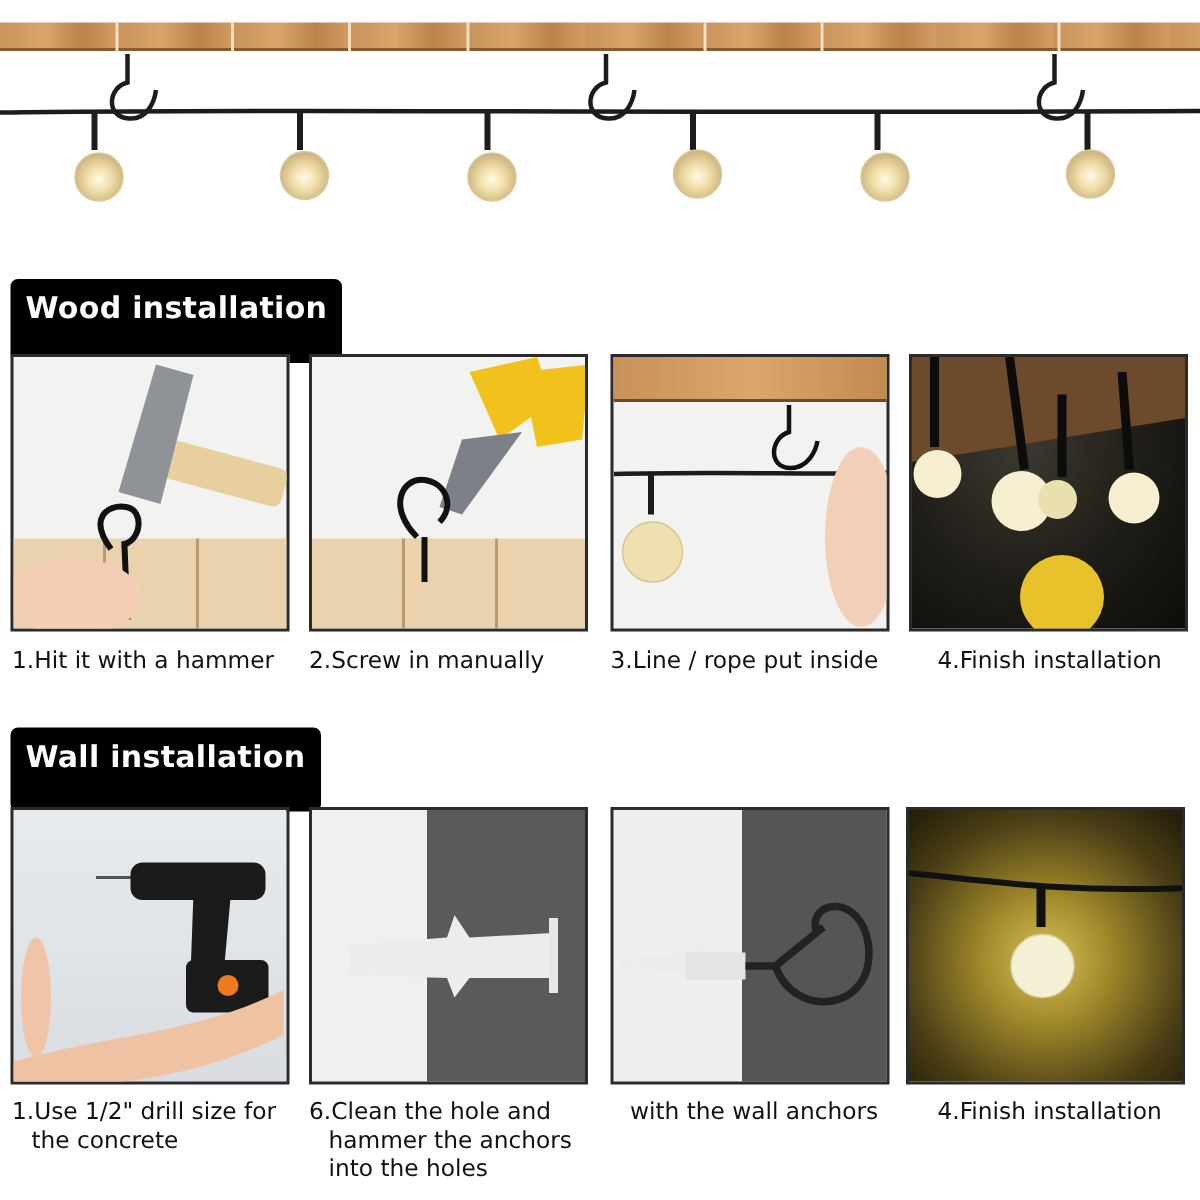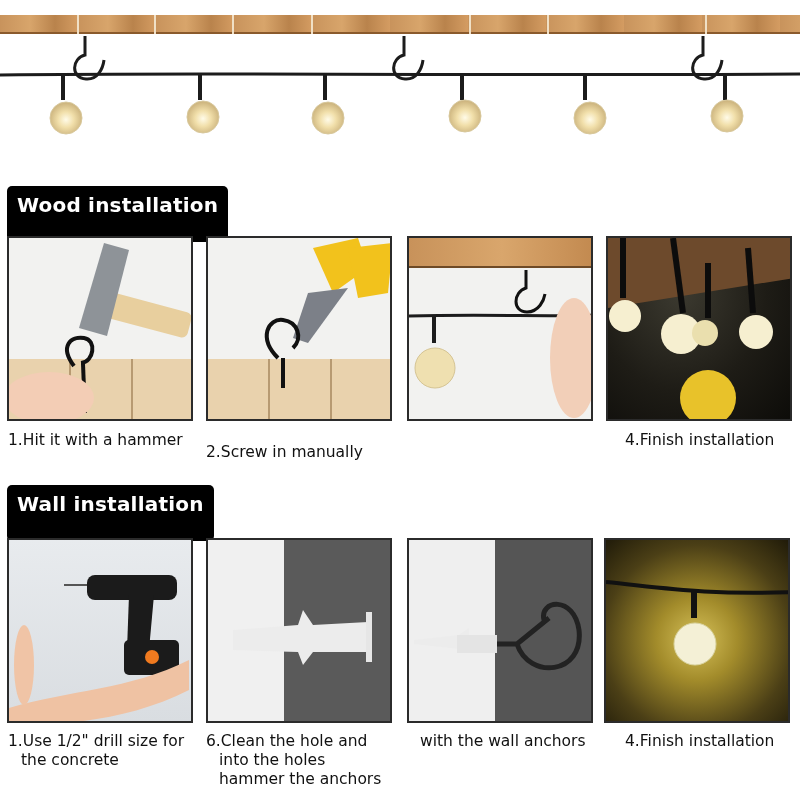--- a/index.html
+++ b/index.html
@@ -123,22 +123,22 @@
     </g>
     <circle cx="17" cy="78" r="16" fill="#f6efd0"></circle>
     <circle cx="73" cy="96" r="20" fill="#f6efd0"></circle>
     <circle cx="97" cy="95" r="13" fill="#eadfae"></circle>
     <circle cx="148" cy="94" r="17" fill="#f6efd0"></circle>
     <circle cx="100" cy="160" r="28" fill="#e8c22a"></circle>
   </svg>
 </div>
 
 <div class="caption" style="left:8px; top:431px;"><span>1.Hit it with a hammer</span></div>
-<div class="caption" style="left:206px; top:431px;margin-top:12px;"><span>2.Screw in manually</span></div>
-<div class="caption" style="left:407px; top:431px;"></div>
+<div class="caption" style="left:206px; top:431px;"><span>2.Screw in manually</span></div>
+<div class="caption" style="left:407px; top:431px;"><span>3.Line / rope put inside</span></div>
 <div class="caption" style="left:625px; top:431px;"><span>4.Finish installation</span></div>
 
 <div class="section-tag" style="top:485px">Wall installation</div>
 
 <div class="panel drill-bg" style="left:7px; top:538px;">
   <svg width="186" height="185" style="position:absolute;left:0;top:0">
     <line x1="55" y1="45" x2="80" y2="45" stroke="#555" stroke-width="2"></line>
     <rect x="78" y="35" width="90" height="25" rx="8" fill="#1b1b1b"></rect>
     <polygon points="120,55 145,55 140,110 118,110" fill="#1b1b1b"></polygon>
     <rect x="115" y="100" width="55" height="35" rx="5" fill="#1b1b1b"></rect>
@@ -162,15 +162,15 @@
 </div>
 <div class="panel glow-bg" style="left:604px; top:538px;">
   <svg width="186" height="185" style="position:absolute;left:0;top:0">
     <path d="M0 42 C60 48 100 55 186 52" stroke="#111" stroke-width="4" fill="none"></path>
     <line x1="88" y1="50" x2="88" y2="78" stroke="#111" stroke-width="6"></line>
     <circle cx="89" cy="104" r="21" fill="#f4f0d6" stroke="#d9d3a0"></circle>
   </svg>
 </div>
 
 <div class="caption" style="left:8px; top:732px;"><span>1.Use 1/2" drill size for</span><span class="l2">the concrete</span></div>
-<div class="caption" style="left:206px; top:732px;"><span>6.Clean the hole and</span><span class="l2">into the holes</span><span class="l2">hammer the anchors</span></div>
+<div class="caption" style="left:206px; top:732px;"><span>6.Clean the hole and</span><span class="l2">hammer the anchors</span><span class="l2">into the holes</span></div>
 <div class="caption" style="left:407px; top:732px;"><span class="l2">with the wall anchors</span></div>
 <div class="caption" style="left:625px; top:732px;"><span>4.Finish installation</span></div>
 
 </body></html>

